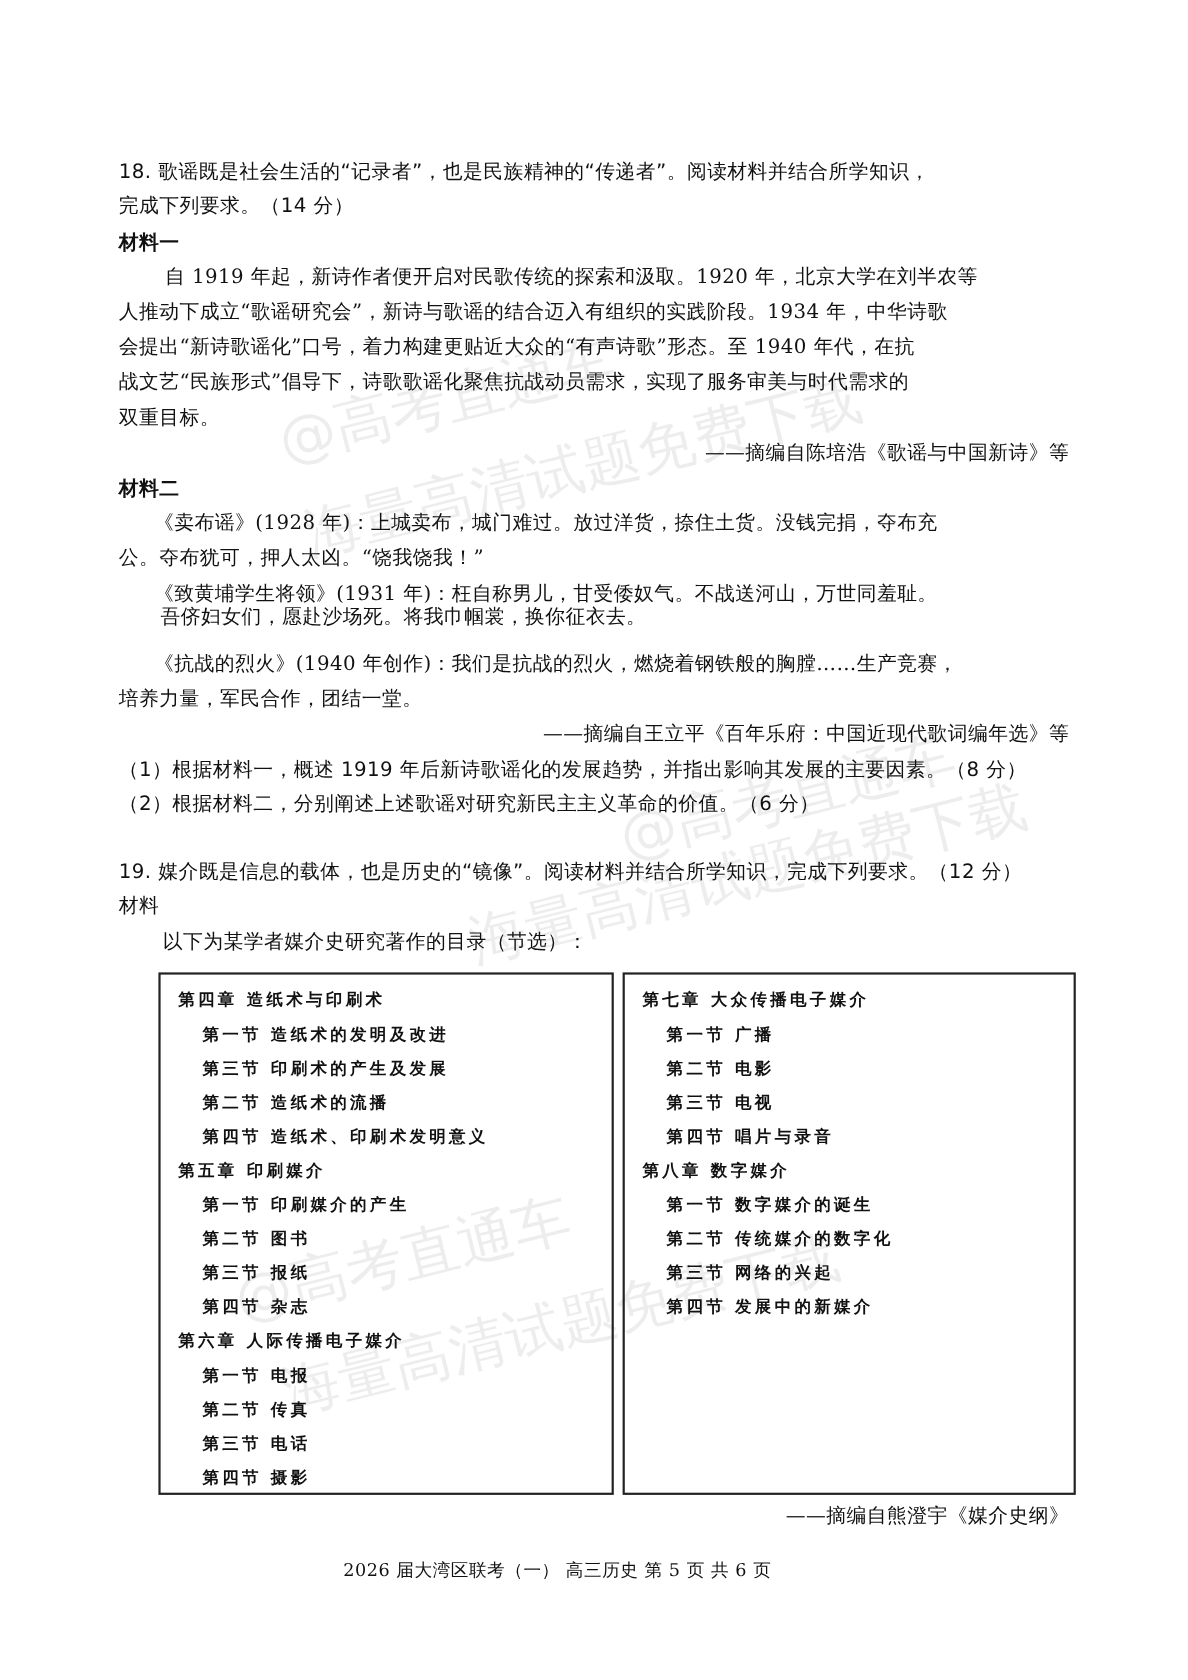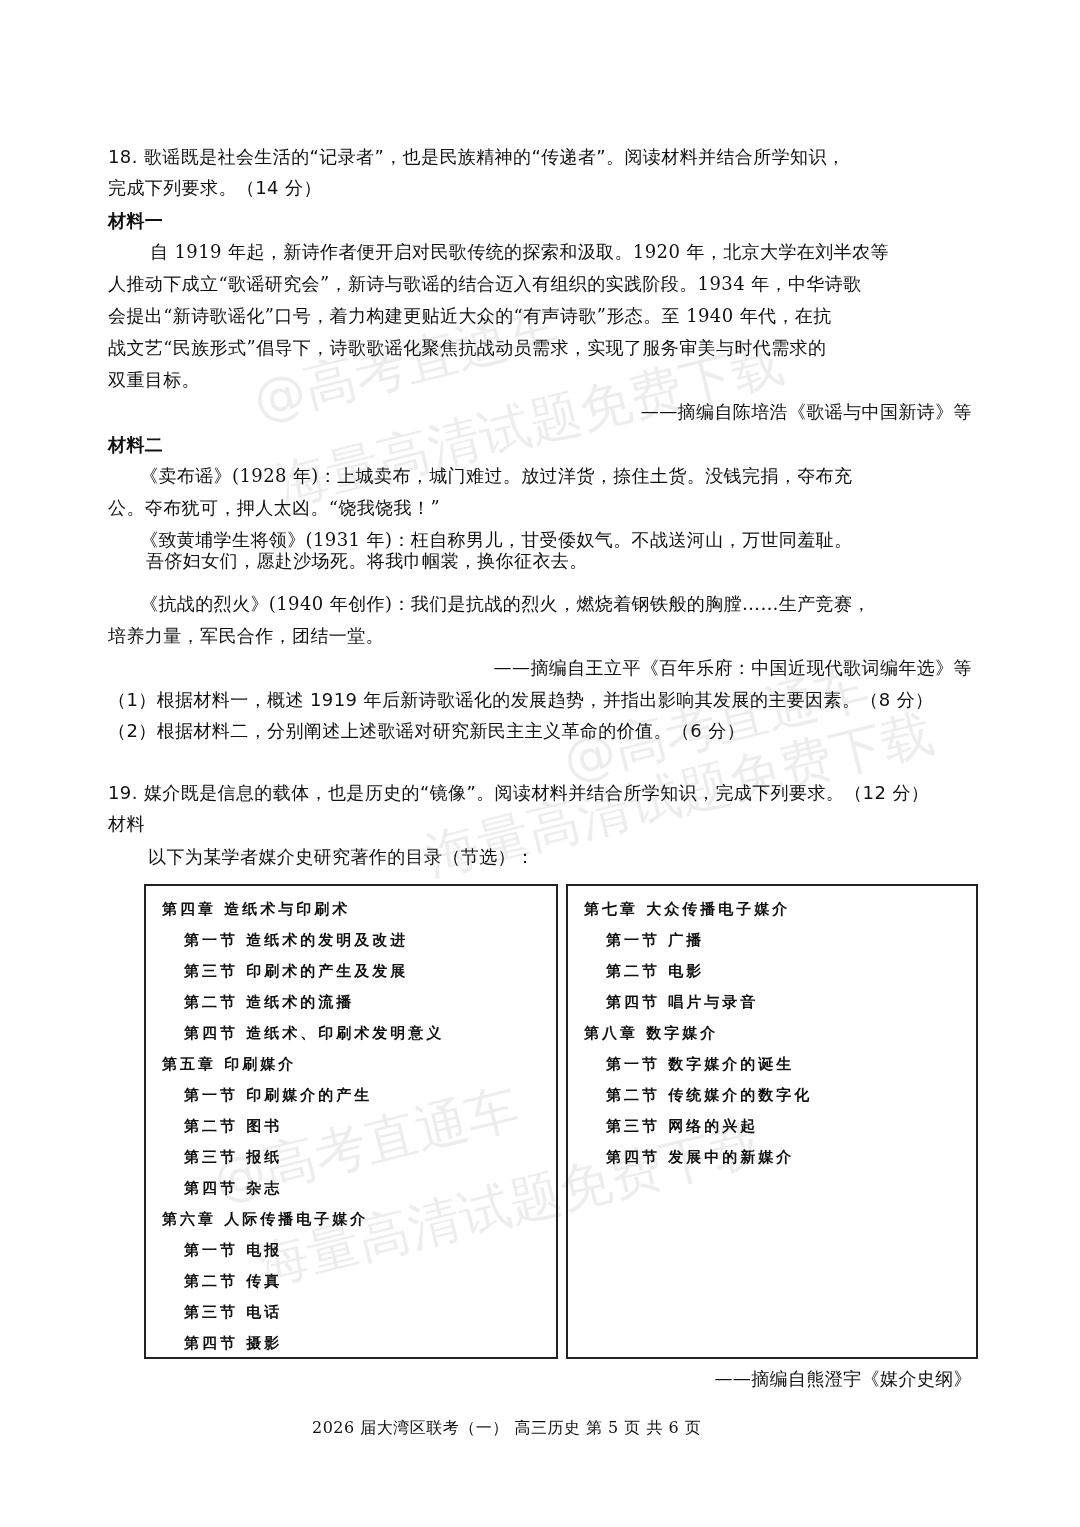--- a/index.html
+++ b/index.html
@@ -73,20 +73,21 @@
       <div class="chap">第六章  人际传播电子媒介</div>
       <div class="sec">第一节  电报</div>
       <div class="sec">第二节  传真</div>
       <div class="sec">第三节  电话</div>
       <div class="sec">第四节  摄影</div>
     </div>
   <div class="toc" id="toc-right" style="left:584px; top:894px;">
       <div class="chap">第七章  大众传播电子媒介</div>
       <div class="sec">第一节  广播</div>
       <div class="sec">第二节  电影</div>
+      <div class="sec">第三节  电视</div>
       <div class="sec">第四节  唱片与录音</div>
       <div class="chap">第八章  数字媒介</div>
       <div class="sec">第一节  数字媒介的诞生</div>
       <div class="sec">第二节  传统媒介的数字化</div>
       <div class="sec">第三节  网络的兴起</div>
       <div class="sec">第四节  发展中的新媒介</div>
     </div>
 
   <div class="line right" style="right:108px; top:1364px;">——摘编自熊澄宇《媒介史纲》</div>
 

